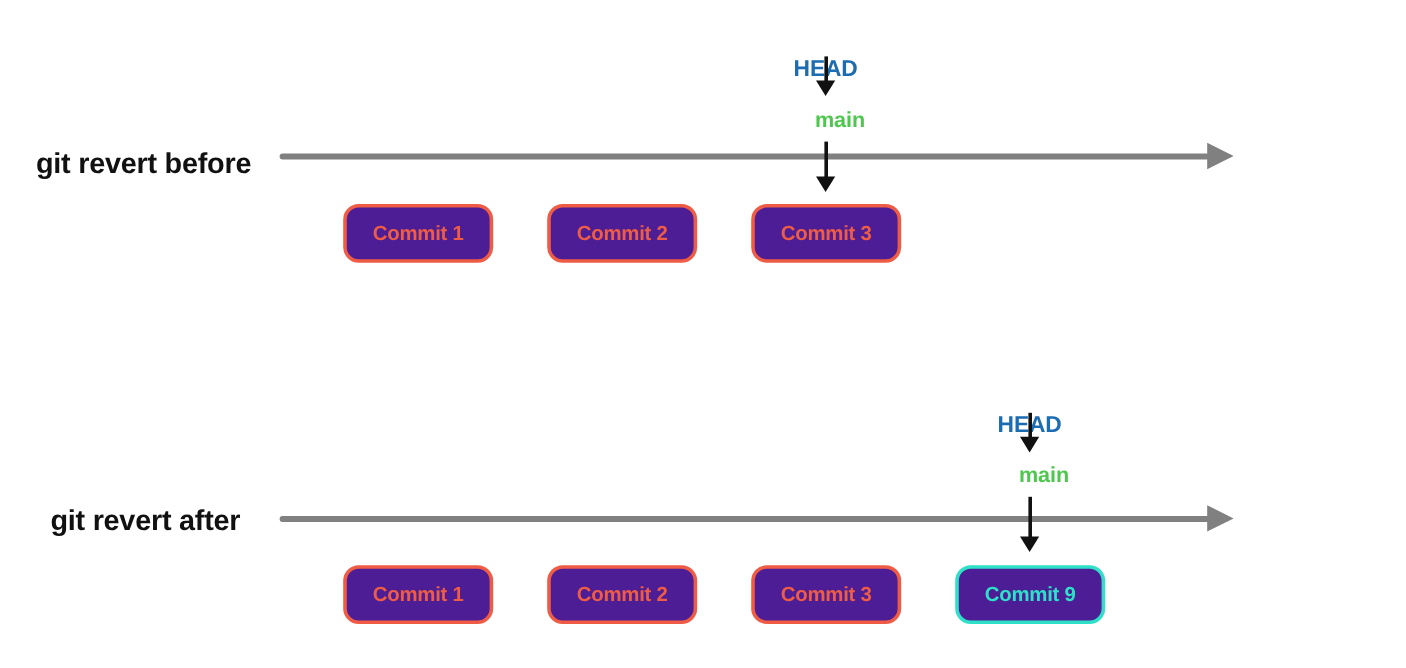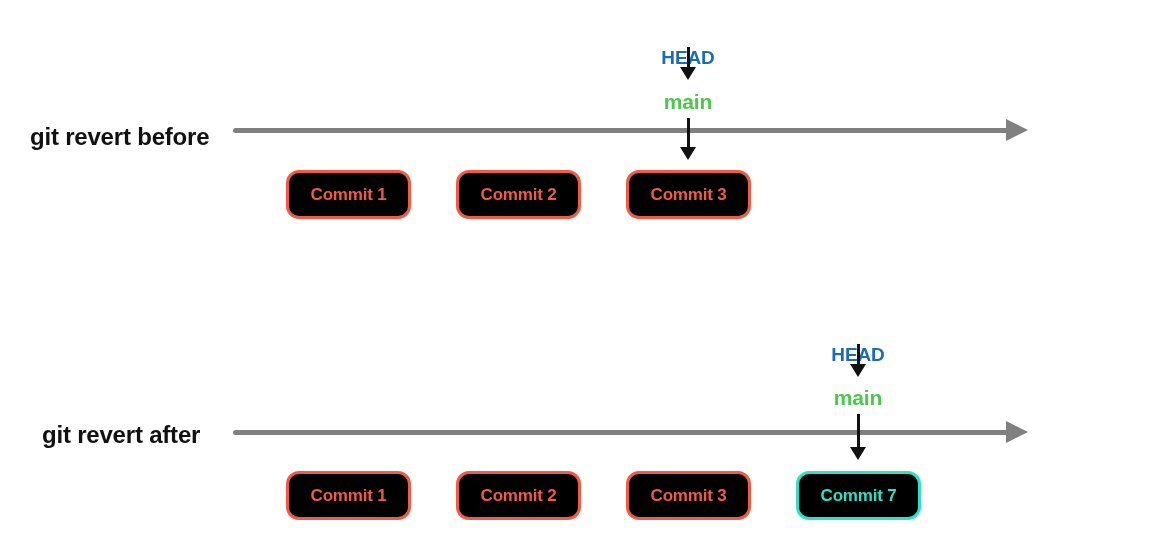--- a/index.html
+++ b/index.html
@@ -56,21 +56,21 @@
     border-left: 22px solid #808080;
   }
 
   .commit-box {
     position: absolute;
     width: 125px;
     height: 49px;
     box-sizing: border-box;
     border: 3px solid #ef5c45;
     border-radius: 13px;
-    background: #000000;
+    background: #4c1d95;
     display: flex;
     align-items: center;
     justify-content: center;
     color: #ef5c45;
     font-family: "Liberation Sans", sans-serif;
     font-size: 17px;
     font-weight: 600;
     letter-spacing: -0.2px;
     white-space: nowrap;
   }
@@ -85,21 +85,22 @@
     font-weight: bold;
     font-size: 19px;
     letter-spacing: -0.1px;
     white-space: nowrap;
     transform: translateX(-50%);
     text-align: center;
   }
   .ptr-label.head { color: #1b6cb0; margin-top: 33px; }
   .ptr-label.branch {
     color: #4dc74d;
-    font-size: 21px;
+    font-size: 18px;
+    margin-left: 12px;
   }
 
   .down-arrow {
     position: absolute;
     transform: translateX(-50%);
     width: 18px;
   }
   .down-arrow .shaft {
     position: absolute;
     left: 50%;
@@ -166,15 +167,15 @@
   <div class="ptr-label branch" style="left:858px; top:386px;">main</div>
 
   <div class="down-arrow" style="left:858px; top:414px; height:46px;">
     <div class="shaft" style="height:34px;"></div>
     <div class="tip" style="top:33px;"></div>
   </div>
 
   <div class="commit-box" style="left:286px; top:471px;">Commit 1</div>
   <div class="commit-box" style="left:456px; top:471px;">Commit 2</div>
   <div class="commit-box" style="left:626px; top:471px;">Commit 3</div>
-  <div class="commit-box cyan" style="left:796px; top:471px;">Commit 7</div>
+  <div class="commit-box cyan" style="left:796px; top:471px;">Commit 9</div>
 
 </div>
 
 </body></html>

